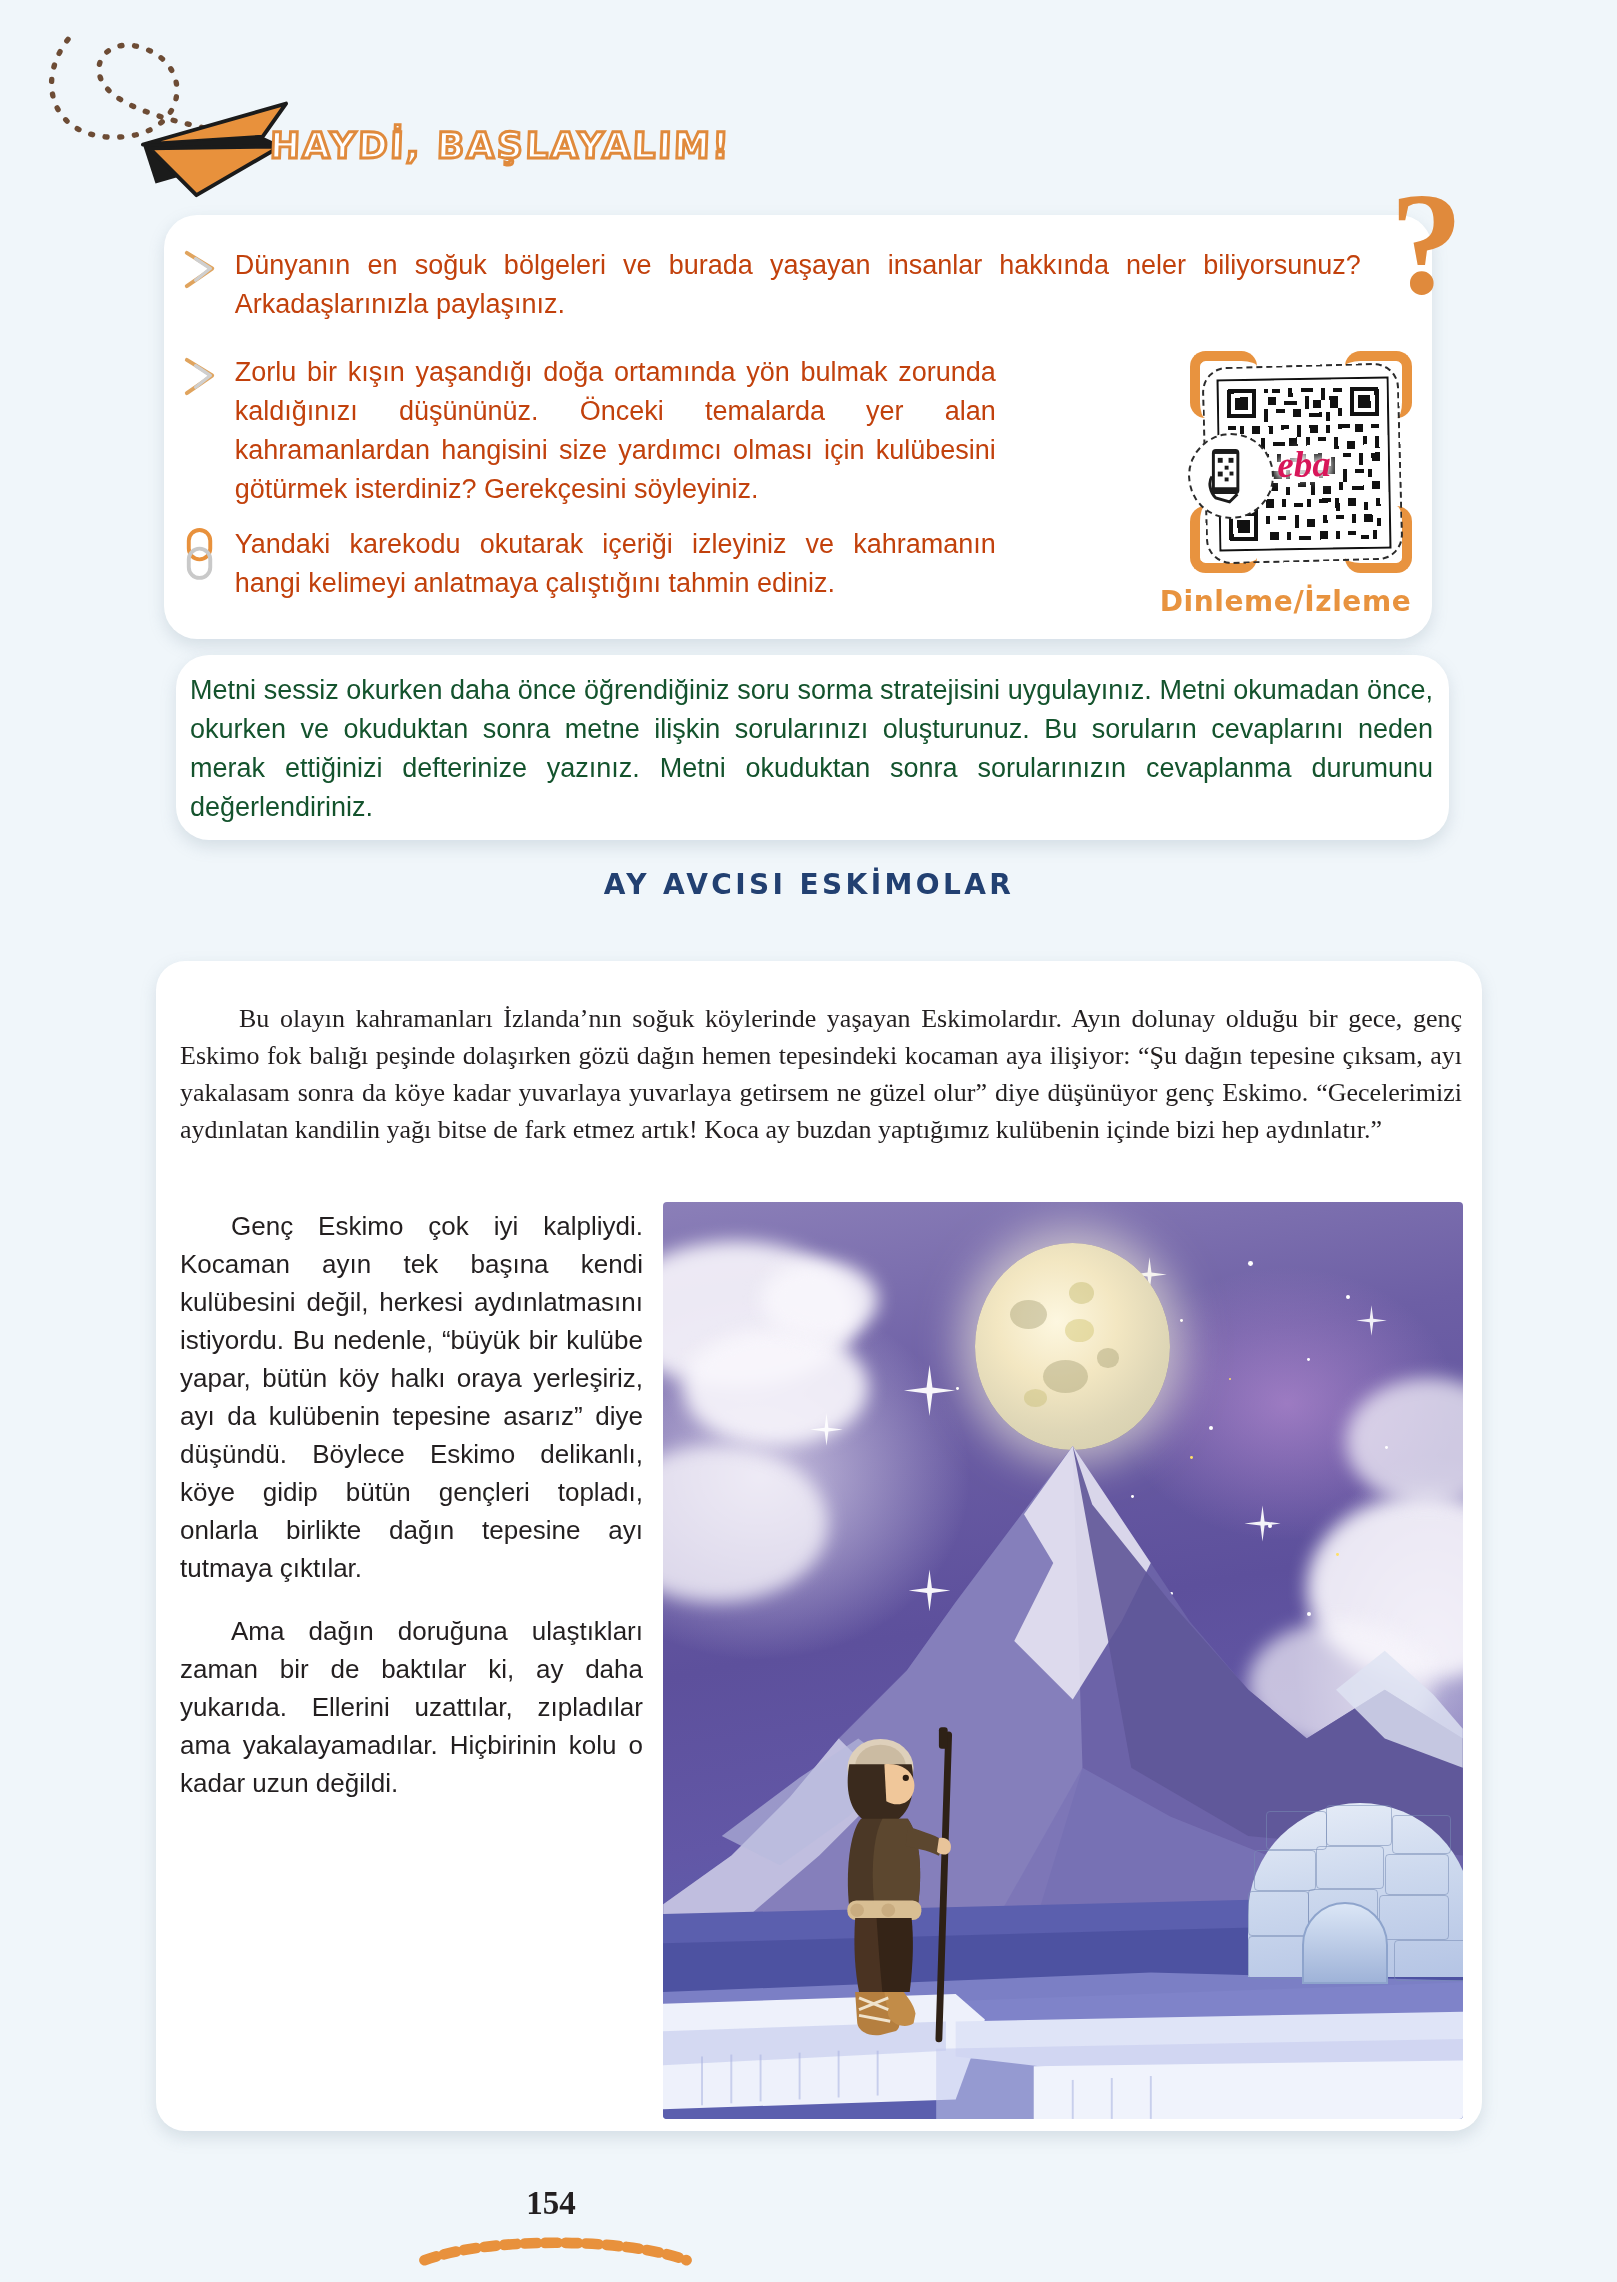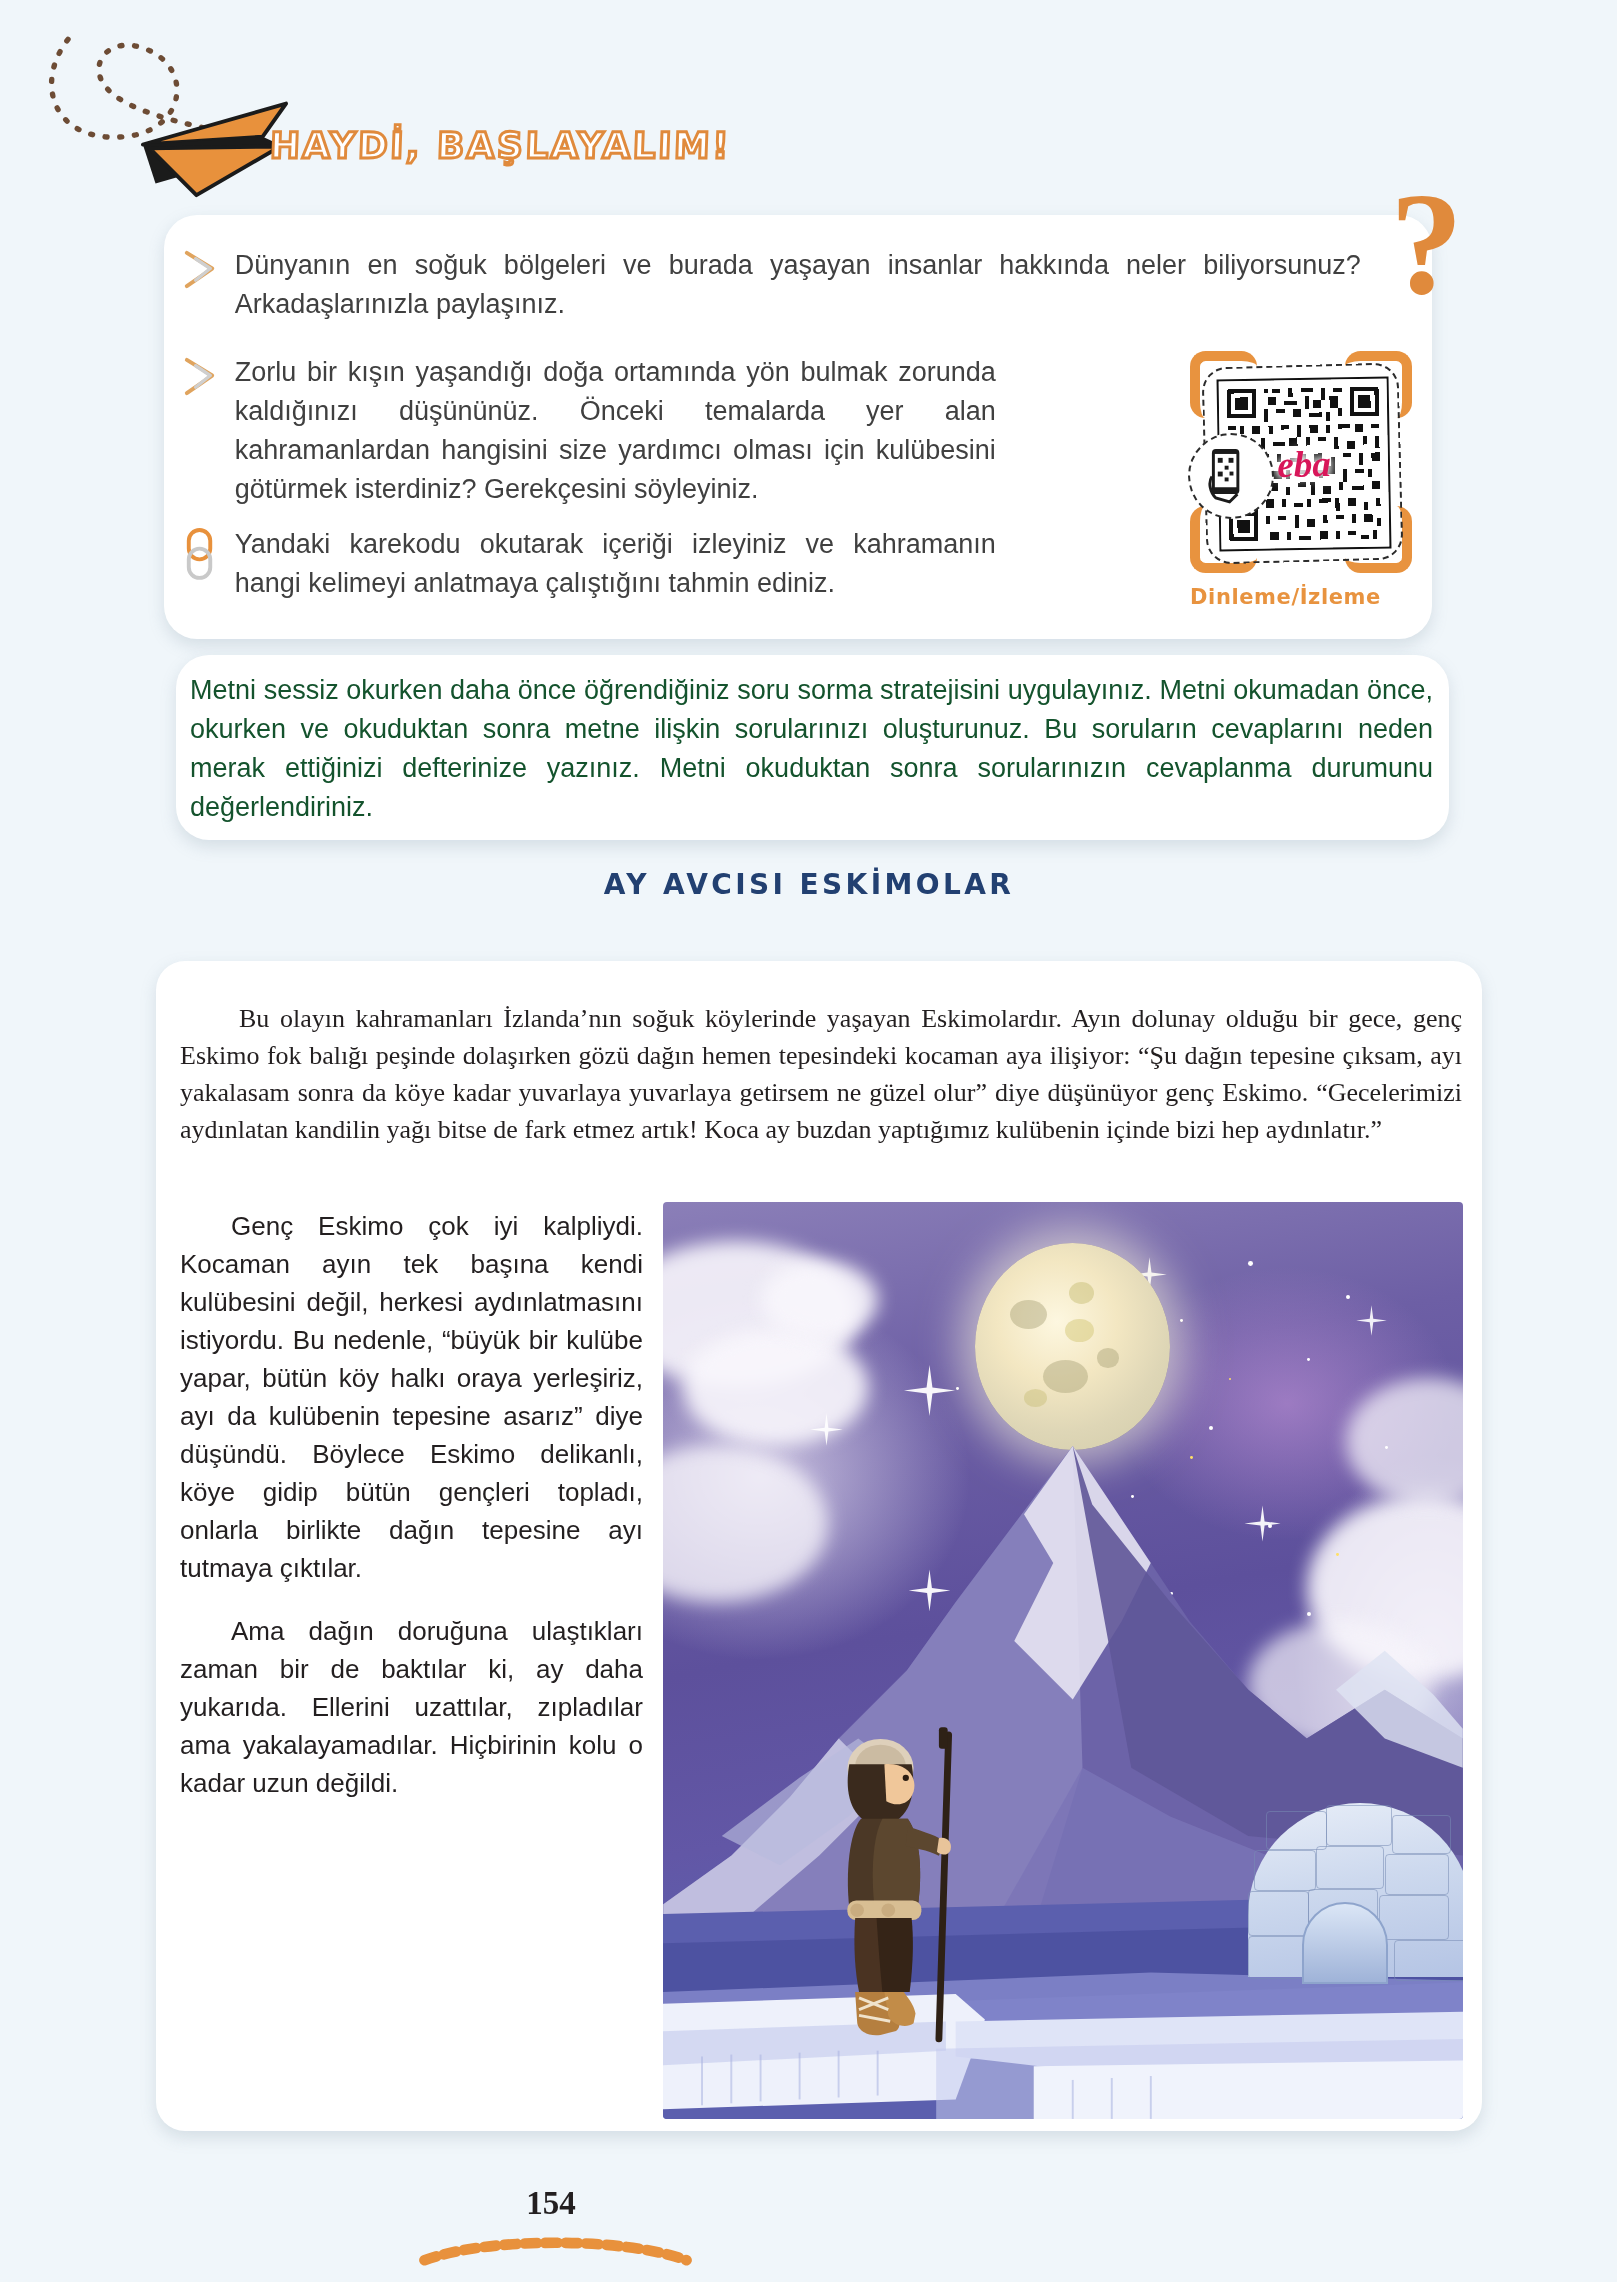--- a/index.html
+++ b/index.html
@@ -36,21 +36,21 @@
     position:absolute;left:1390px;top:171px;width:127px;height:166px;
     color:#e08a3c;font-size:146px;line-height:146px;font-weight:bold;
     font-family:"Liberation Serif", serif;
     z-index:3;
   }
 
   
   .bullet-row{position:absolute;display:flex;align-items:flex-start;}
   .bullet-icon{flex:0 0 auto;width:45px;margin-right:9.8px;margin-top:2px;}
   .bullet-text{
-    font-size:27px;line-height:39px;color:#404040;
+    font-size:27px;line-height:39px;color:#c2410c;
     font-family:"Liberation Sans", sans-serif;
     text-align:justify;
   }
   #bullet-1{left:180px;top:246px;width:1185px;}
   #bullet-1 .bullet-text{width:1126px;}
   #bullet-2{left:180px;top:353px;width:819px;}
   #bullet-2 .bullet-text{width:761px;}
   #bullet-3{left:180px;top:525px;width:824px;}
   #bullet-3 .bullet-text{width:761px;}
 
@@ -84,21 +84,21 @@
     font-family:"Liberation Serif", serif;z-index:2;
     text-shadow:0 0 6.8px #fff,0 0 11.7px #fff,0 0 15.6px #fff;
   }
   .phone-bubble{
     position:absolute;left:-2px;top:82px;width:82px;height:82px;
     border:2.9px dashed #2b2b2b;border-radius:50%;background:#fff;
   }
   .phone-ico{position:absolute;left:17.6px;top:11.7px;}
   .qr-label{
     position:absolute;left:0;top:238px;width:293px;text-align:center;
-    color:#e8933f;font-size:21px;font-weight:bold;letter-spacing:0.6px;
+    color:#e8933f;font-size:28px;font-weight:bold;letter-spacing:0.6px;
     font-family:"DejaVu Sans", sans-serif;
   }
 
   
   .story-title{
     position:absolute;left:0;top:868px;width:1618px;text-align:center;
     color:#224071;font-size:28px;font-weight:bold;letter-spacing:3.4px;
     font-family:"DejaVu Sans", sans-serif;
   }
 

